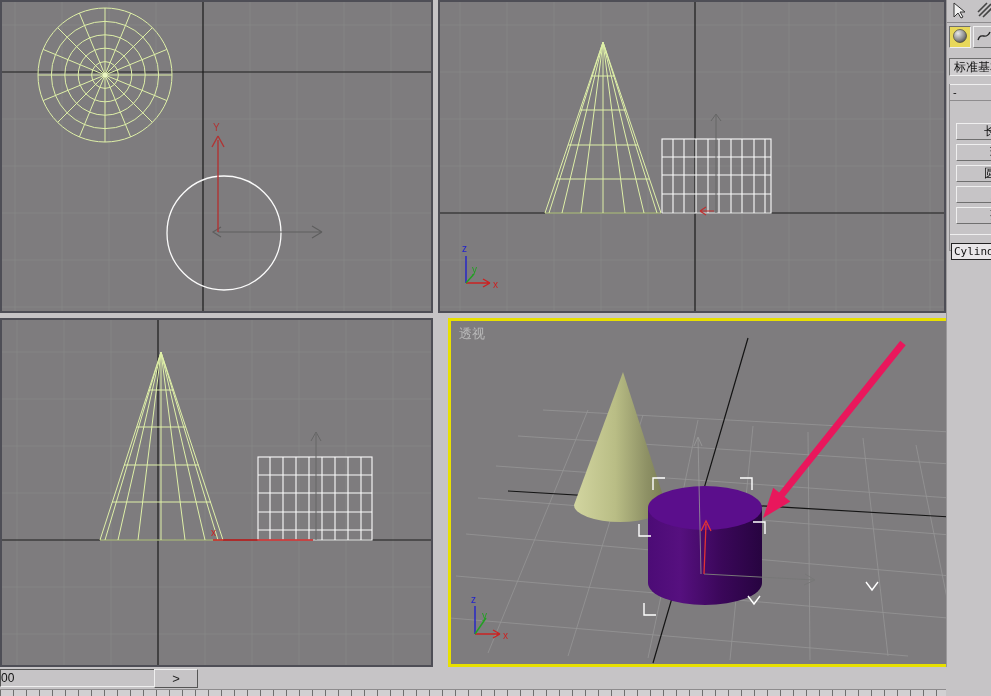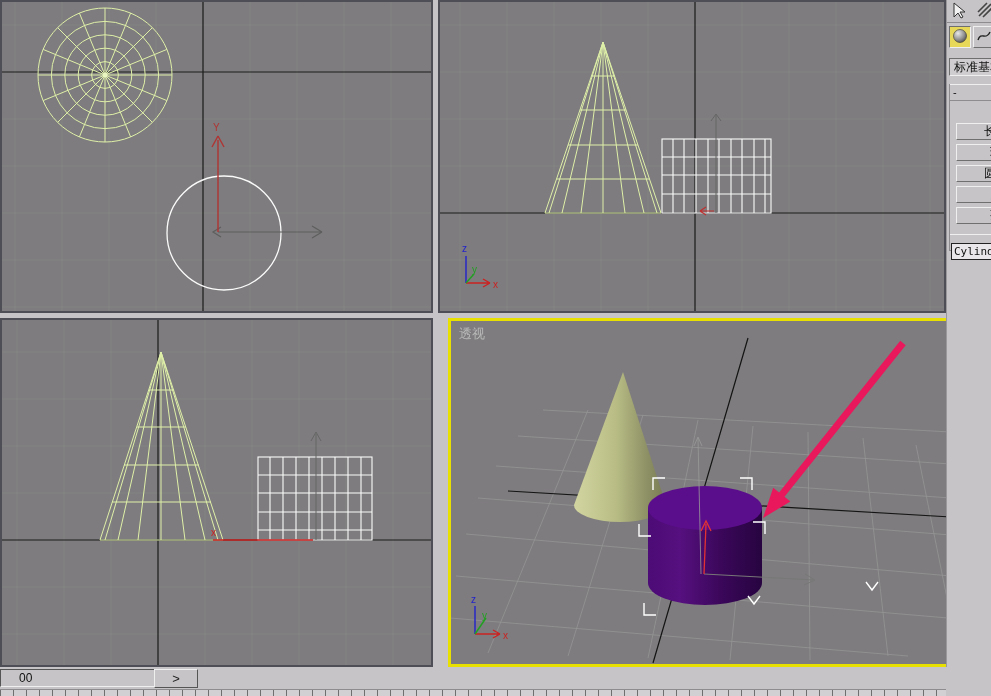--- a/index.html
+++ b/index.html
@@ -32,21 +32,21 @@
           border:1px solid;border-color:#efefef #6f6f6f #6f6f6f #efefef;background:#c6c4c6;
           font-size:12px;color:#111;text-align:center;line-height:15px;padding:0;
           font-family:"Liberation Sans","DejaVu Sans",sans-serif;}
   .namefield{position:absolute;left:4px;top:243px;width:96px;height:17px;box-sizing:border-box;
              border:1px solid #222;background:#e9e7e9;font-family:"DejaVu Sans Mono",monospace;
              font-size:11px;line-height:15px;padding-left:2px;color:#111;}
   
   .bottombar{position:absolute;left:0;top:667px;width:991px;height:29px;background:#c6c4c6;}
   .timefield{position:absolute;left:0;top:2px;width:164px;height:18px;box-sizing:border-box;
              border:1px solid;border-color:#555 #efefef #efefef #555;background:#c6c4c6;
-             font-size:12px;line-height:16px;padding-left:18px;color:#111;}
+             font-size:12px;line-height:16px;padding-left:0;color:#111;}
   .nextbtn{position:absolute;left:154px;top:2px;width:44px;height:19px;box-sizing:border-box;
            border:1px solid;border-color:#efefef #555 #555 #efefef;background:#c6c4c6;
            font-size:13px;color:#222;text-align:center;line-height:16px;padding:0;}
   .ruler{position:absolute;left:0;top:22px;width:946px;height:8px;border-top:1px solid #8e8c8e;
          background:repeating-linear-gradient(90deg,#6f6f6f 0 1px,#d2d0d2 1px 13px);}
 </style>
 </head>
 <body>
 
 <div class="vp" id="vp-top">

